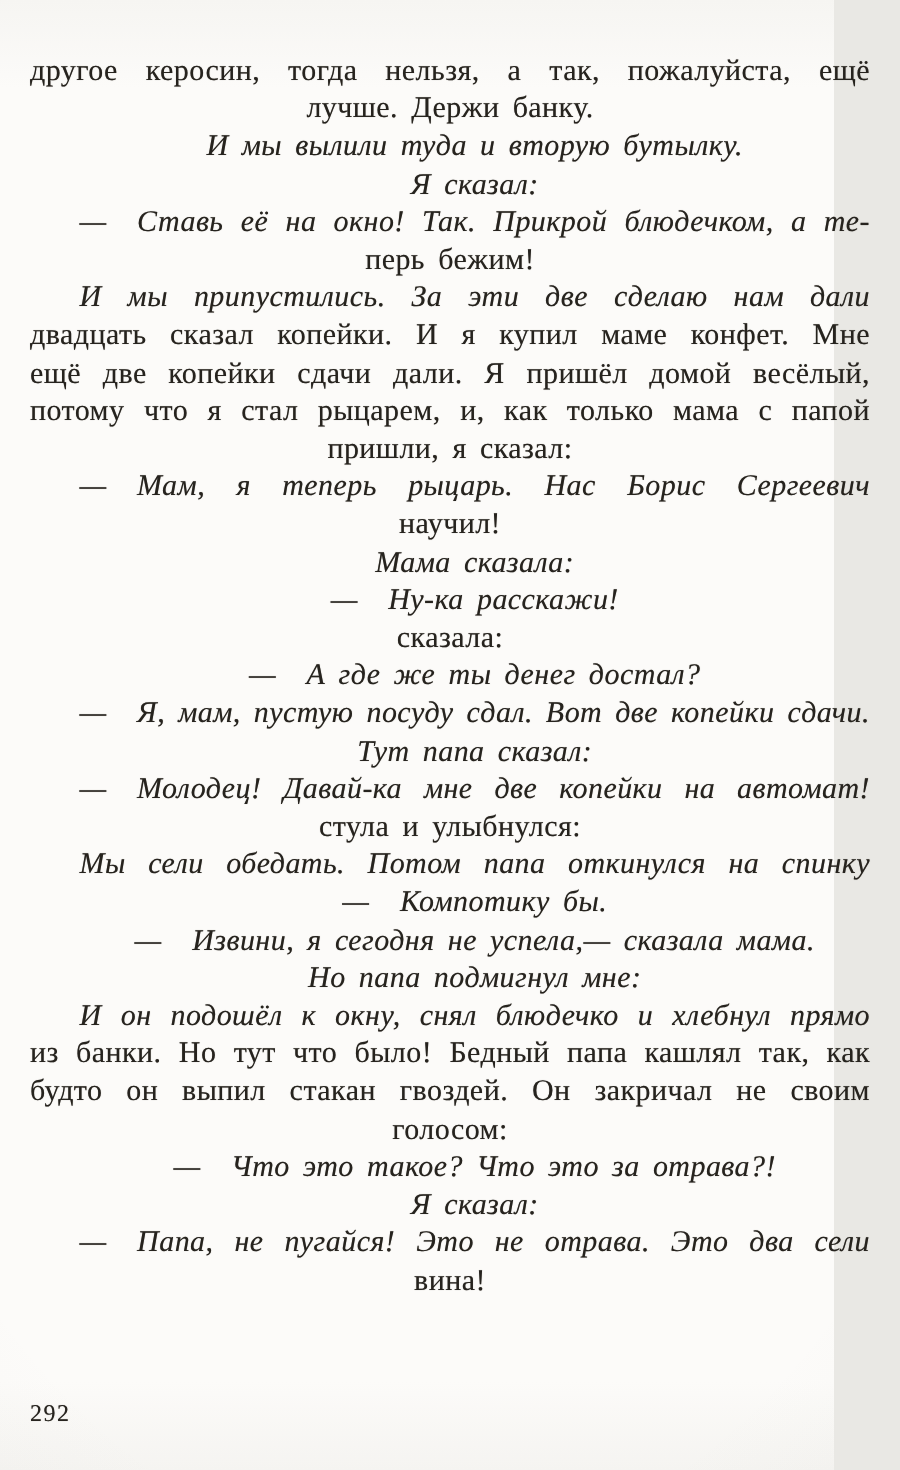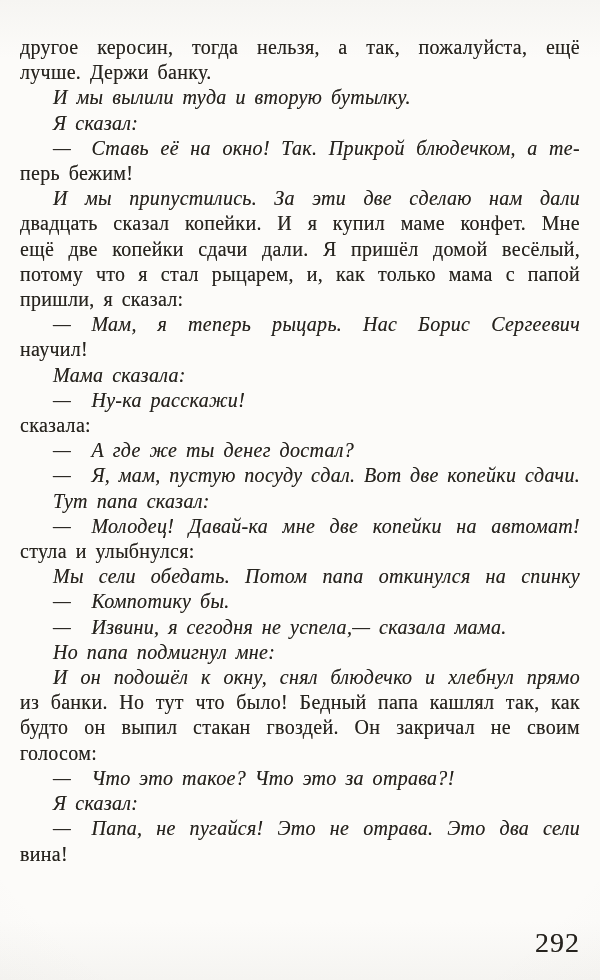--- a/index.html
+++ b/index.html
@@ -7,59 +7,59 @@
     padding: 0;
   }
   body {
     width: 600px;
     height: 980px;
     overflow: hidden;
     background: #e9e8e4;
   }
   .book-page {
     position: relative;
-    width: 600px;
+    width: 556px;
     height: 980px;
     background:
       radial-gradient(ellipse 120% 100% at 50% 45%, rgba(255,255,255,0.0) 60%, rgba(120,115,105,0.07) 100%),
       linear-gradient(180deg, #f6f5f2 0%, #fcfbf9 6%, #fcfbf9 94%, #f5f4f1 100%);
     font-family: "Liberation Serif", "DejaVu Serif", serif;
     color: #26231e;
   }
   .text-column {
     position: absolute;
     left: 20px;
     top: 35px;
     width: 560px;
   }
   .line {
     font-size: 20px;
     line-height: 25.2px;
     letter-spacing: 0.3px;
     white-space: normal;
-    text-align: left;
+    text-align: center;
     word-spacing: 3.5px;
     text-shadow: 0 0 0.5px rgba(45, 40, 32, 0.55);
   }
   .line.justify {
     text-align: justify;
     text-align-last: justify;
     word-spacing: 1px;
   }
   .line.indent {
     text-indent: 33px;
     font-style: italic;
   }
   .page-number {
     position: absolute;
     left: 20px;
     top: 930px;
     width: 560px;
-    text-align: right;
-    font-size: 28px;
+    text-align: left;
+    font-size: 16px;
     line-height: 25.2px;
     letter-spacing: 1px;
     color: #26231e;
     text-shadow: 0 0 0.5px rgba(45, 40, 32, 0.55);
   }
 </style>
 </head>
 <body>
 
 <div class="book-page">

